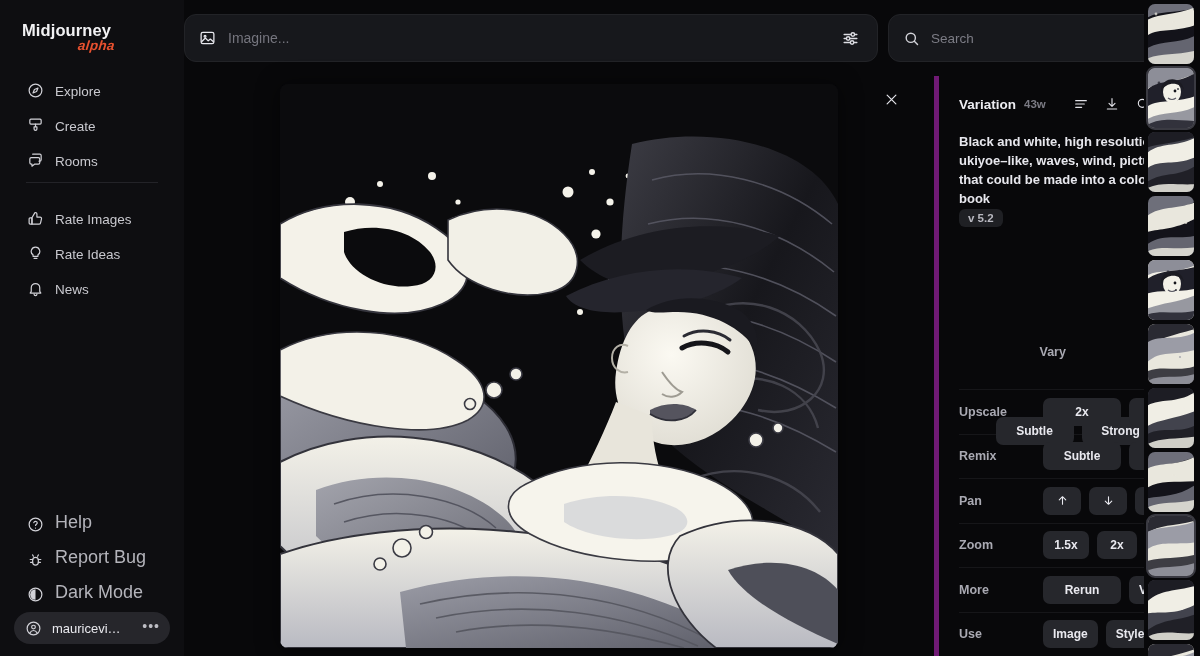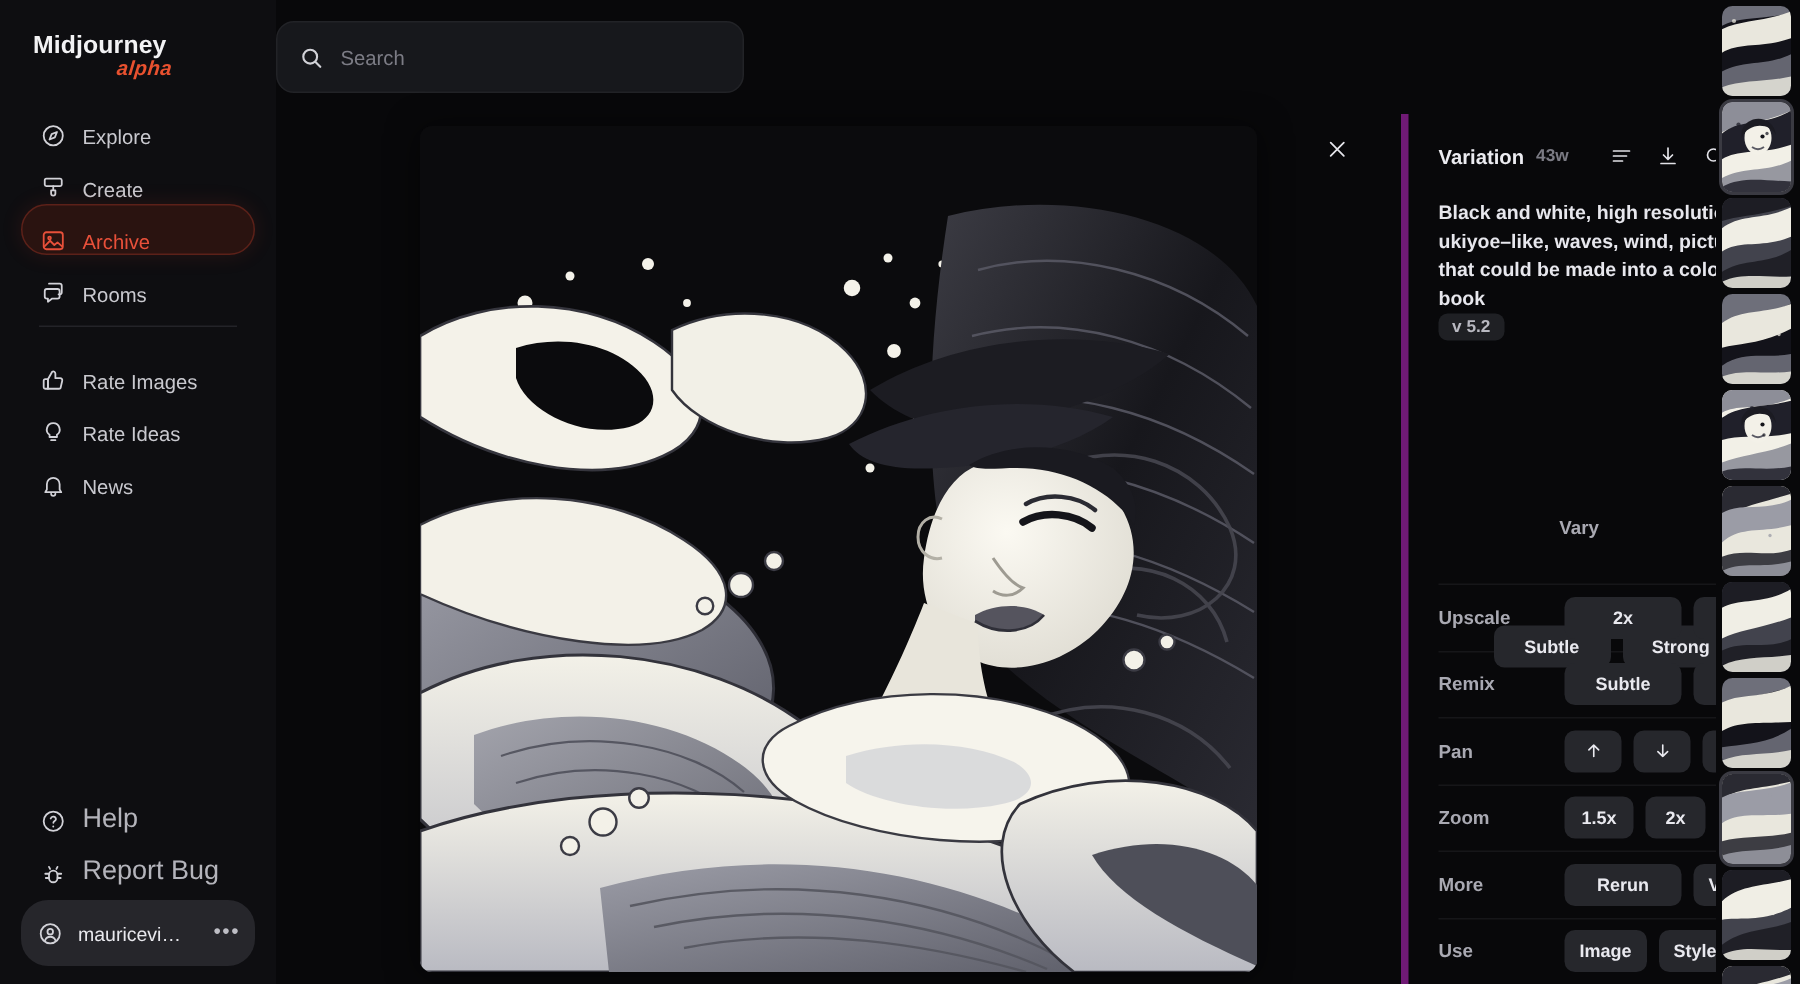--- a/index.html
+++ b/index.html
@@ -49,21 +49,21 @@
   }
   .nav-item.active .ico svg { stroke: #e8503a; }
   .ico { width: 17px; height: 17px; display: inline-flex; align-items: center; justify-content: center; flex: 0 0 17px; }
   .ico svg { width: 17px; height: 17px; stroke: #d2d2d8; fill: none; stroke-width: 1.7; stroke-linecap: round; stroke-linejoin: round; }
   .divider { height: 1px; background: #232328; margin: 12px 26px 11px 26px; }
   .spacer { flex: 1 1 auto; }
   .bottom-nav { display: flex; flex-direction: column; gap: 1px; padding: 0 14px 0 14px; }
   .bottom-nav .nav-item { color: #b4b4bb; font-size: 18px; }
   .user-pill {
     display: flex; align-items: center; gap: 10px;
-    height: 44px; margin: 8px 14px 0 14px; padding: 0 10px 0 11px;
+    height: 32px; margin: 8px 14px 0 14px; padding: 0 10px 0 11px;
     border-radius: 18px; background: #26262b; cursor: pointer;
   }
   .user-pill .uname { font-size: 13px; color: #e9e9ee; font-weight: 500; flex: 1 1 auto; overflow: hidden; white-space: nowrap; }
   .dots { font-size: 14px; color: #bdbdc4; letter-spacing: 1px; line-height: 1; padding-bottom: 4px; }
 
   
   .main { flex: 1 1 auto; display: flex; flex-direction: column; position: relative; background: #08080a; min-width: 0; }
 
   .topbar { height: 76px; flex: 0 0 76px; display: flex; align-items: center; padding: 0 0 0 0; gap: 10px; }
   .imagine-box {
@@ -181,30 +181,20 @@
       </div>
       <div class="nav-item">
         <span class="ico">
             <svg viewBox="0 0 24 24">
               <rect x="4" y="3" width="16" height="7" rx="1.5"></rect>
               <path d="M12 10v4M10 14h4v3a2 2 0 0 1-2 2 2 2 0 0 1-2-2z"></path>
             </svg>
           </span>
         <span>Create</span>
       </div>
-      <div class="nav-item active">
-        <span class="ico">
-            <svg viewBox="0 0 24 24">
-              <rect x="3" y="4" width="18" height="16" rx="2.5"></rect>
-              <circle cx="8.5" cy="9.5" r="1.3"></circle>
-              <path d="M4 17l5-5 4 4 3-2.5 4 3.5"></path>
-            </svg>
-          </span>
-        <span>Archive</span>
-      </div>
       <div class="nav-item">
         <span class="ico">
             <svg viewBox="0 0 24 24">
               <path d="M8 3h10a2 2 0 0 1 2 2v6a2 2 0 0 1-2 2h-1"></path>
               <path d="M4 8h10a2 2 0 0 1 2 2v5a2 2 0 0 1-2 2H9l-4 3v-3H4a2 2 0 0 1-2-2v-5a2 2 0 0 1 2-2z" transform="translate(2 0)"></path>
             </svg>
           </span>
         <span>Rooms</span>
       </div>
     </nav>
@@ -255,39 +245,66 @@
         <span>Help</span>
       </div>
       <div class="nav-item">
         <span class="ico">
             <svg viewBox="0 0 24 24">
               <rect x="8" y="9" width="8" height="11" rx="4"></rect>
               <path d="M9 7.5l-1-2M15 7.5l1-2M8 12H4.5M16 12H19.5M8 16H5M16 16h3"></path>
             </svg>
           </span>
         <span>Report Bug</span>
+      </div>
+      <div class="nav-item">
+        <span class="ico">
+            <svg viewBox="0 0 24 24">
+              <circle cx="12" cy="12" r="9"></circle>
+              <path d="M12 4.5a7.5 7.5 0 0 0 0 15z" fill="#d2d2d8" stroke="none"></path>
+            </svg>
+          </span>
+        <span>Dark Mode</span>
       </div>
     </nav>
 
     <div class="user-pill">
       <span class="ico">
           <svg viewBox="0 0 24 24">
             <circle cx="12" cy="12" r="9"></circle>
             <circle cx="12" cy="10" r="2.6"></circle>
             <path d="M7.2 18a5.2 5.2 0 0 1 9.6 0"></path>
           </svg>
         </span>
       <span class="uname">mauricevi…</span>
       <span class="dots">•••</span>
     </div>
   </aside>
 
   <section class="main">
 
     <div class="topbar">
+      <div class="imagine-box">
+        <span class="pic-ico ico">
+            <svg viewBox="0 0 24 24" style="stroke-width:1.8">
+              <rect x="3" y="4" width="18" height="16" rx="2.5"></rect>
+              <circle cx="8.5" cy="9.5" r="1.3"></circle>
+              <path d="M4 17l5-5 4 4 3-2.5 4 3.5"></path>
+            </svg>
+          </span>
+        <input class="imagine-input" value="" placeholder="Imagine..." style="">
+        <span class="sliders-btn">
+          <svg viewBox="0 0 24 24" width="19" height="19" fill="none" stroke="#dcdce2" stroke-width="1.8" stroke-linecap="round">
+            <path d="M4 7h16M4 12h16M4 17h16"></path>
+              <circle cx="15" cy="7" r="2.2" fill="#17181c"></circle>
+              <circle cx="9" cy="12" r="2.2" fill="#17181c"></circle>
+              <circle cx="14" cy="17" r="2.2" fill="#17181c"></circle>
+          </svg>
+        </span>
+      </div>
       <div class="search-box">
         <span class="ico">
             <svg viewBox="0 0 24 24" style="stroke-width:2">
               <circle cx="11" cy="11" r="6.5"></circle>
               <path d="M16 16l4.5 4.5"></path>
             </svg>
           </span>
         <input class="search-input" value="" placeholder="Search" style="">
       </div>
     </div>

